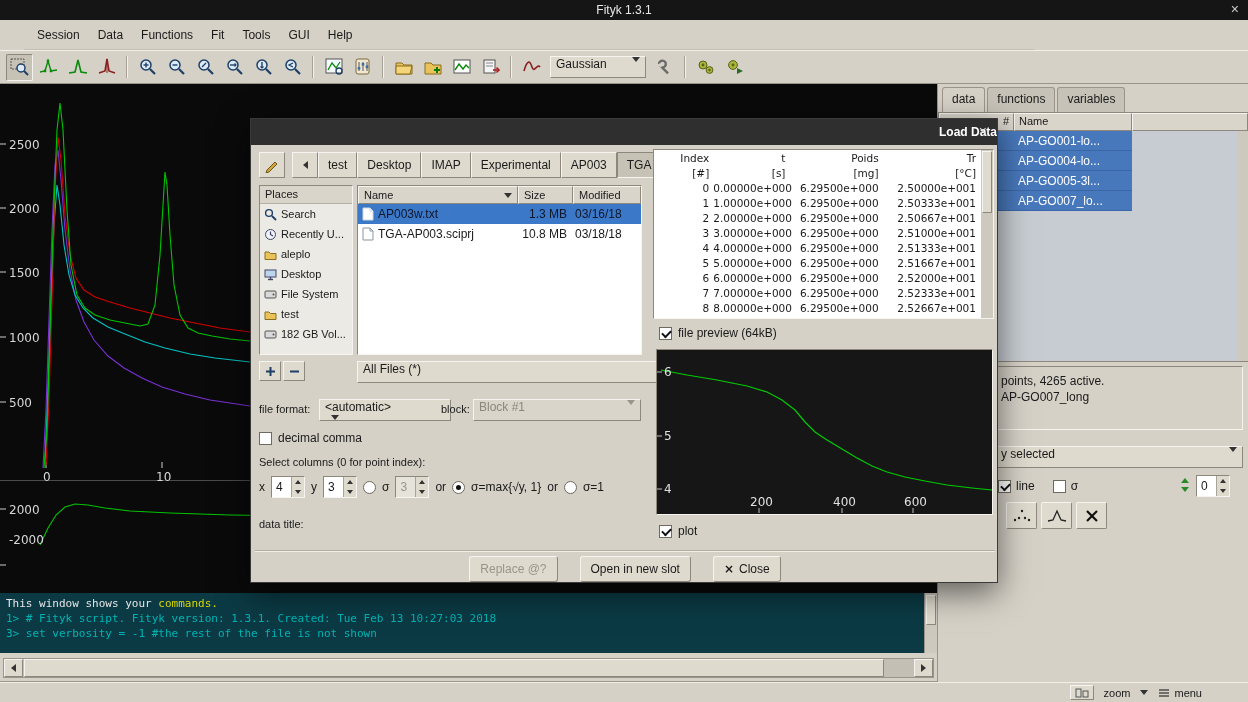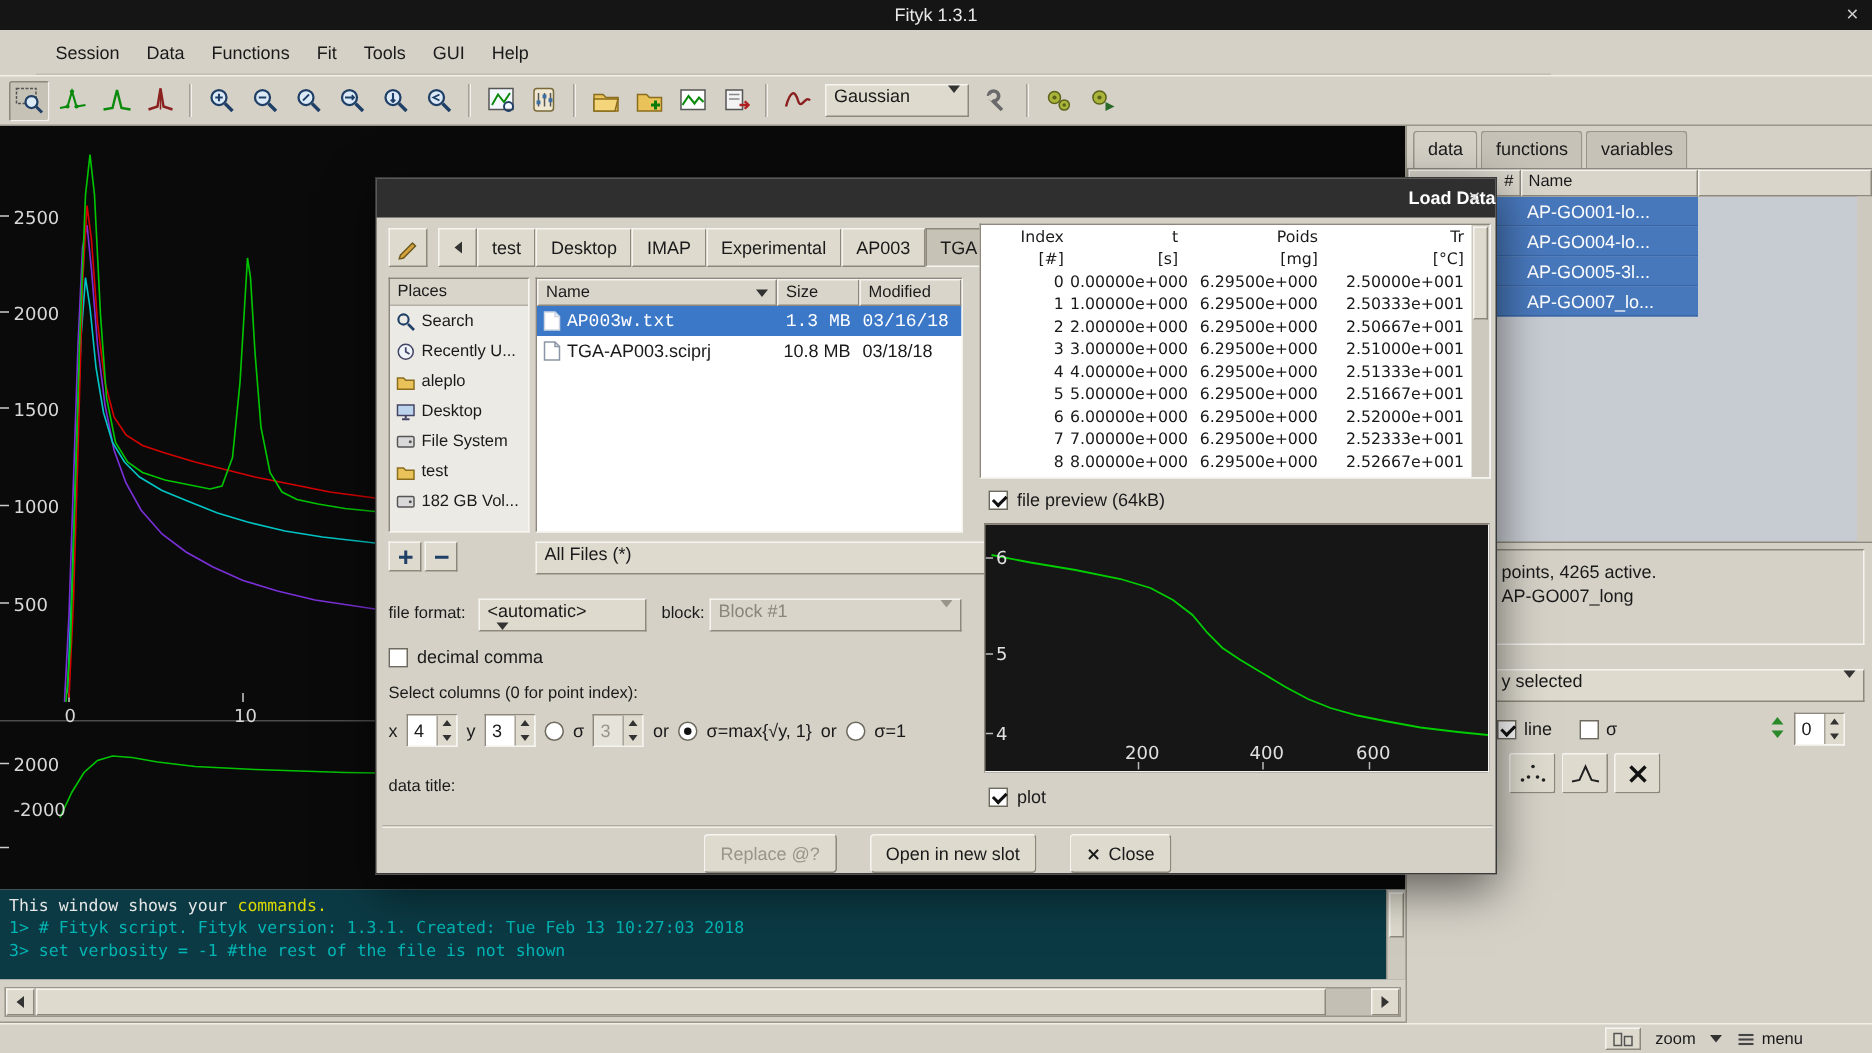--- a/index.html
+++ b/index.html
@@ -142,21 +142,21 @@
   .pm-btns { position:absolute; left:8px; top:242px; display:flex; gap:2px; }
   .pmb { width:22px; height:20px; display:flex; align-items:center; justify-content:center;
          background:#dedace; border:1px solid; border-color:#f6f4f0 #8d887b #8d887b #f6f4f0; }
   .filelist { position:absolute; left:106px; top:66px; width:285px; height:170px; background:#fff;
               border:1px solid; border-color:#8d887b #f6f4f0 #f6f4f0 #8d887b; overflow:hidden; }
   .fl-head { display:flex; height:18px; font-size:11px; }
   .fl-head .fhc { background:#d9d5cb; border:1px solid; border-color:#f6f4f0 #8d887b #8d887b #f6f4f0;
               padding:1px 5px; display:flex; align-items:center; }
   .fhc.name { width:160px; } .fhc.size { width:55px; } .fhc.mod { flex:1; }
   .frow { display:flex; height:20px; align-items:center; font-size:12px; }
-  .frow.sel { background:#3c78c8; color:#ffffff;font-family:Liberation Mono, monospace; }
+  .frow.sel { background:#3c78c8; color:#0f172a; }
   .fc-name { width:160px; display:flex; align-items:center; gap:4px; padding-left:4px; }
   .fc-size { width:55px; text-align:right; padding-right:6px; }
   .fc-mod { flex:1; padding-left:2px; }
   .filtercombo { position:absolute; left:106px; top:242px; width:322px; }
   .fmt-label { position:absolute; font-size:11px; }
   .dcombo { position:absolute; }
   .colrow { position:absolute; left:8px; top:356px; height:24px; width:386px; display:flex;
             align-items:center; gap:6px; font-size:12px; }
   .dtitle-input { position:absolute; left:64px; top:394px; width:327px; height:23px; background:#fff;
             border:1px solid; border-color:#8d887b #f6f4f0 #f6f4f0 #8d887b; font-size:12px; padding:0 5px;
@@ -702,21 +702,21 @@
         <div class="fc-mod">03/18/18</div>
       </div>
     </div>
 
     <div class="combo filtercombo">
       <span class="ctext">All Files (*)</span>
       <span class="caret"></span>
     </div>
 
     <span class="fmt-label" style="left:8px; top:284px;">file format:</span>
-    <div class="combo dcombo" style="left:68px; top:280px; width:112px;flex-direction:column;">
+    <div class="combo dcombo" style="left:68px; top:280px; width:132px;flex-direction:column;">
       <span class="ctext">&lt;automatic&gt;</span>
       <span class="caret"></span>
     </div>
     <span class="fmt-label" style="left:190px; top:284px;">block:</span>
     <div class="combo dcombo disabled" style="left:222px; top:280px; width:168px;">
       <span class="ctext">Block #1</span>
       <span class="caret" style="border-top-color:#9a958a;"></span>
     </div>
 
     <div class="checkline" style="left:8px; top:312px;">

